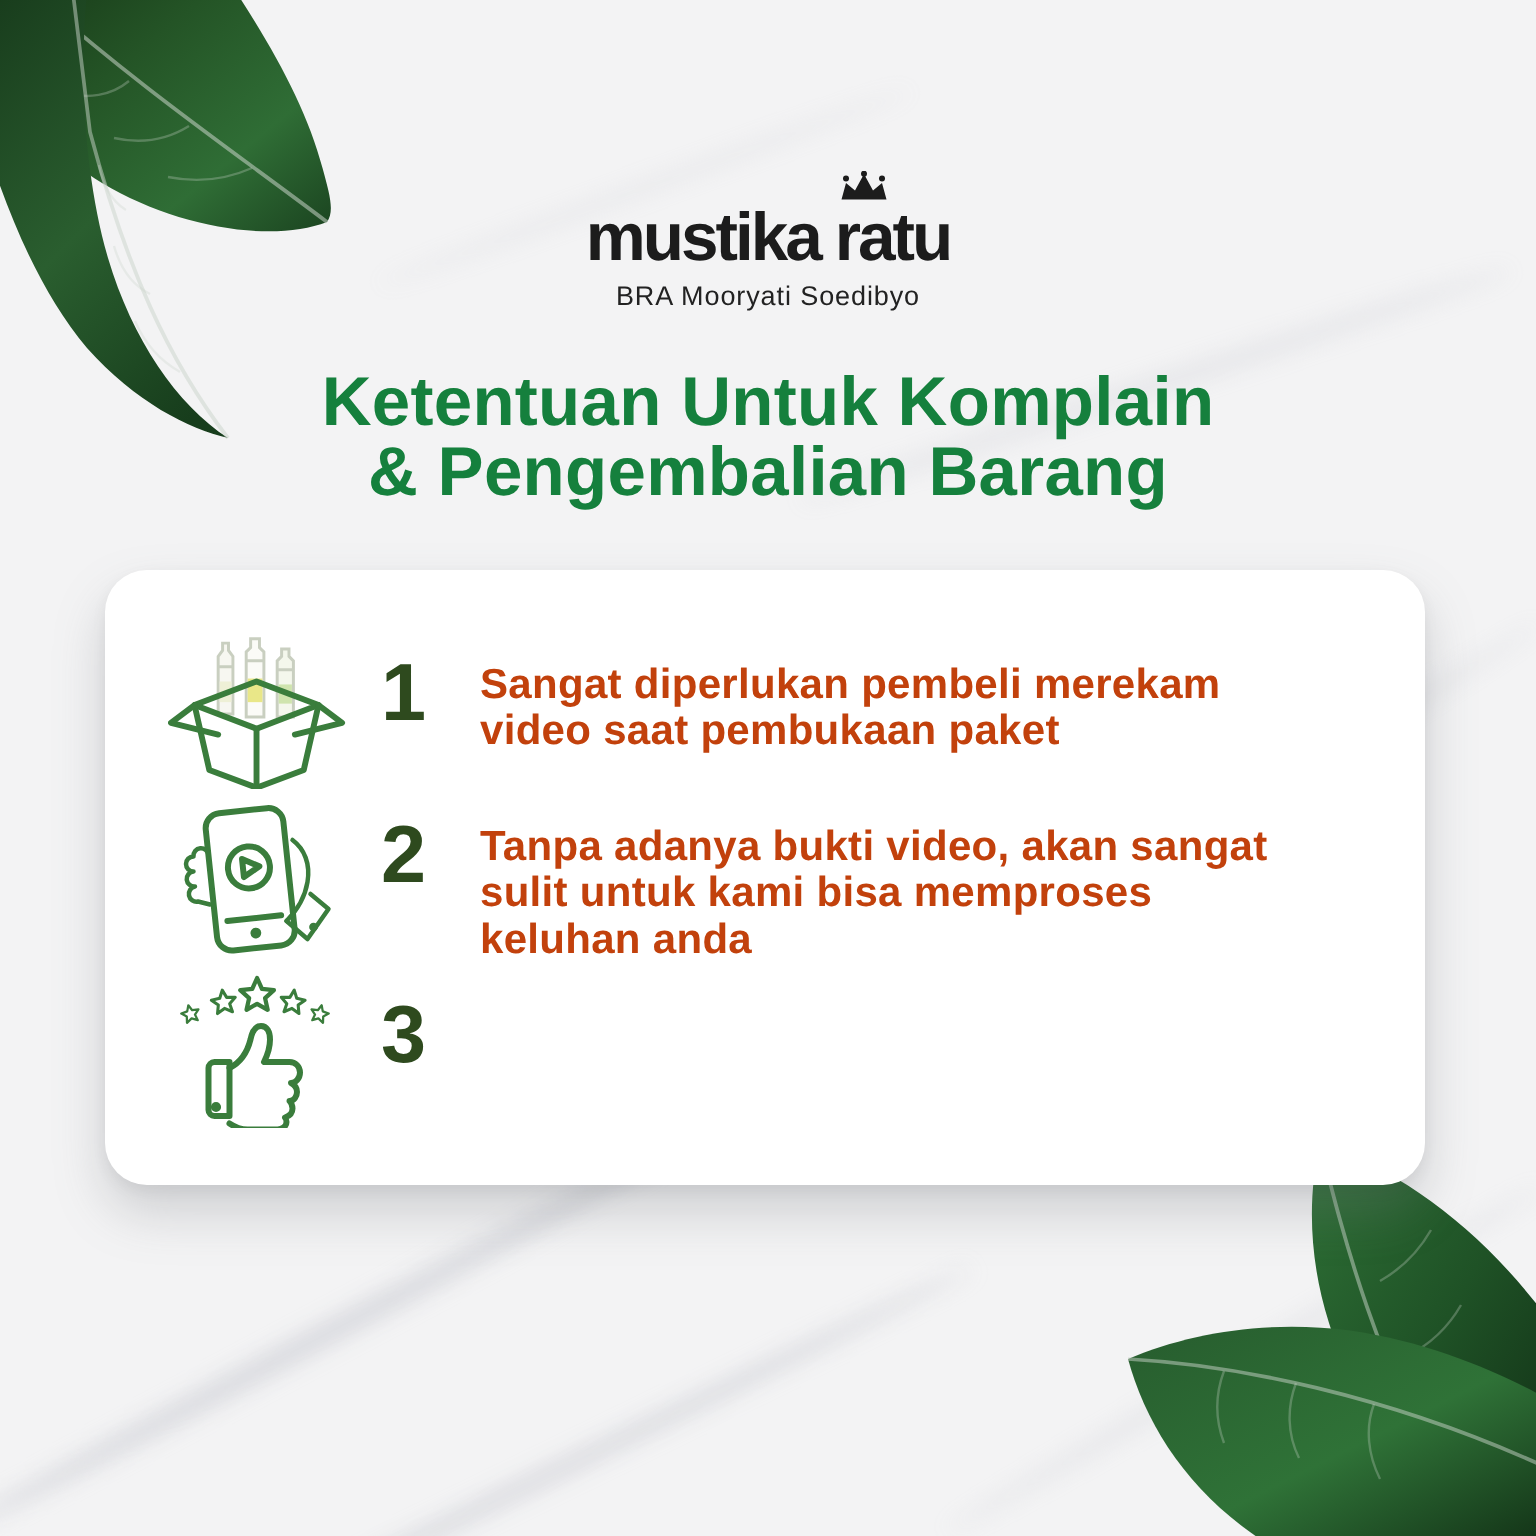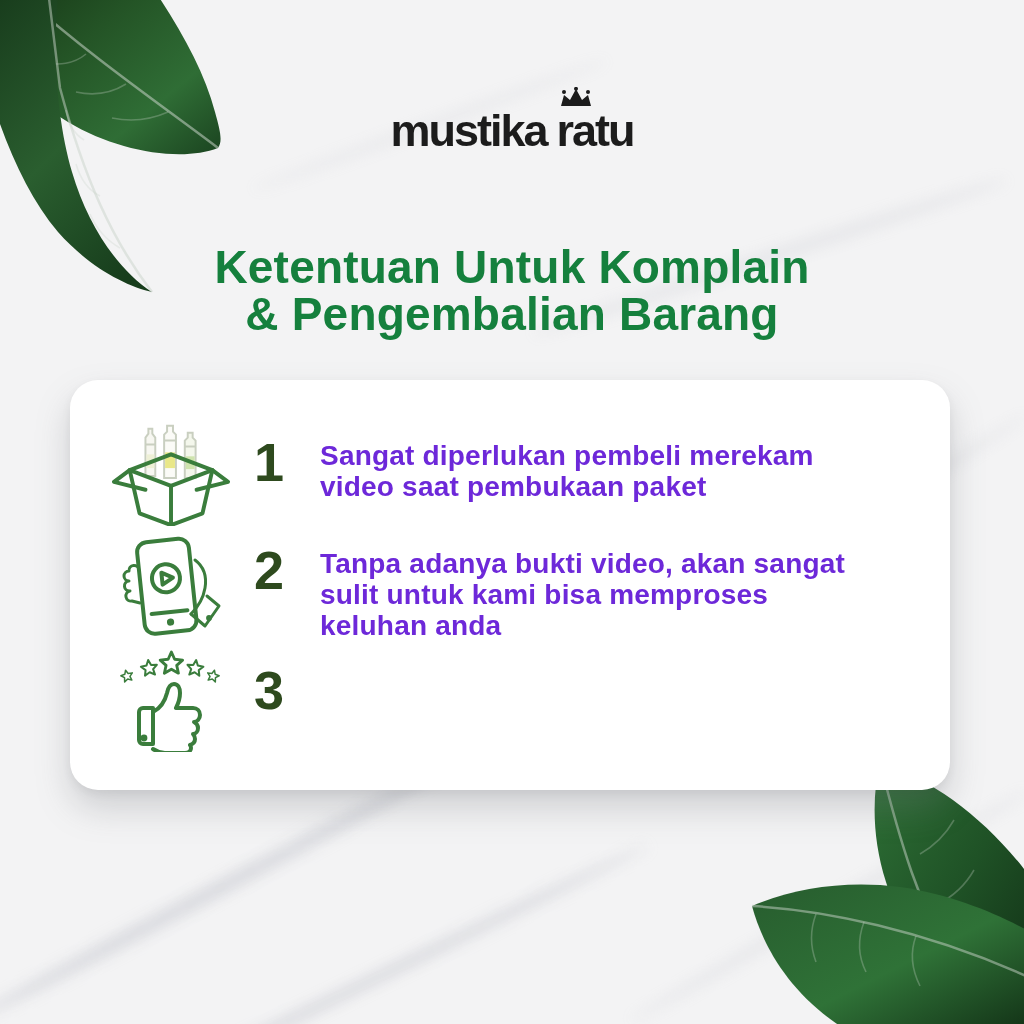--- a/index.html
+++ b/index.html
@@ -14,21 +14,21 @@
   .v2{width:640px;height:12px;left:40px;top:980px;transform:rotate(-26deg);}
   .v3{width:500px;height:14px;left:520px;top:250px;transform:rotate(-18deg);opacity:.5;}
   .v4{width:420px;height:12px;left:640px;top:520px;transform:rotate(-32deg);opacity:.45;}
   .v5{width:380px;height:10px;left:240px;top:120px;transform:rotate(-20deg);opacity:.4;}
   .v6{width:460px;height:12px;left:600px;top:900px;transform:rotate(-30deg);opacity:.5;}
 
   .corner-art{position:absolute;pointer-events:none;}
   .corner-tl{left:0;top:0;}
   .corner-br{right:0;bottom:0;}
 
-  .brand{position:absolute;top:108px;left:0;width:100%;text-align:center;}
+  .brand{position:absolute;top:135px;left:0;width:100%;text-align:center;}
   .logo{
     font-size:45px;font-weight:700;letter-spacing:-2px;color:#1c1c1c;
     line-height:1.0;
   }
   .logo .w2{position:relative;display:inline-block;margin-left:10px;}
   .crown{position:absolute;left:2px;top:-21px;width:34px;height:20px;}
   .tagline{
     margin-top:7px;font-size:18px;font-weight:500;letter-spacing:.6px;color:#222;
   }
 
@@ -48,21 +48,21 @@
   .rule.r1{height:108px;}
   .rule.r2{height:120px;}
   .rule.r3{height:100px;}
   .icon-cell{display:flex;align-items:center;justify-content:center;height:100%;}
   .num{
     padding-top:18px;font-size:54px;font-weight:800;line-height:.92;
     color:#2e4a1e;
   }
   .rtext{
     padding-top:20px;font-size:28px;font-weight:700;line-height:1.11;
-    letter-spacing:.2px;color:#6d28d9;white-space:pre-line;
+    letter-spacing:.2px;color:#c2410c;white-space:pre-line;
   }
   .g{stroke:#3a7d3c;fill:none;stroke-width:4;stroke-linecap:round;stroke-linejoin:round;}
   .gthin{stroke:#3a7d3c;fill:none;stroke-width:3;stroke-linecap:round;stroke-linejoin:round;}
 </style>
 </head>
 <body>
 
 <div class="vein v1"></div>
 <div class="vein v2"></div>
 <div class="vein v3"></div>
@@ -125,20 +125,21 @@
 
 <div class="brand">
   <div class="logo">
     <span>mustika</span><span class="w2"><svg class="crown" viewBox="0 0 34 20">
           <path d="M2,19 L5,8 L11,13 L17,2 L23,13 L29,8 L32,19 Z" fill="#1c1c1c"></path>
           <circle cx="5" cy="5" r="2" fill="#1c1c1c"></circle>
           <circle cx="17" cy="1.8" r="2" fill="#1c1c1c"></circle>
           <circle cx="29" cy="5" r="2" fill="#1c1c1c"></circle>
         </svg><span>ratu</span></span>
   </div>
+  <div class="tagline">BRA Mooryati Soedibyo</div>
 </div>
 
 <div class="title">Ketentuan Untuk Komplain
 &amp; Pengembalian Barang</div>
 
 <div class="card">
   <div class="rules">
 
     <div class="rule r1">
       <div class="icon-cell">

